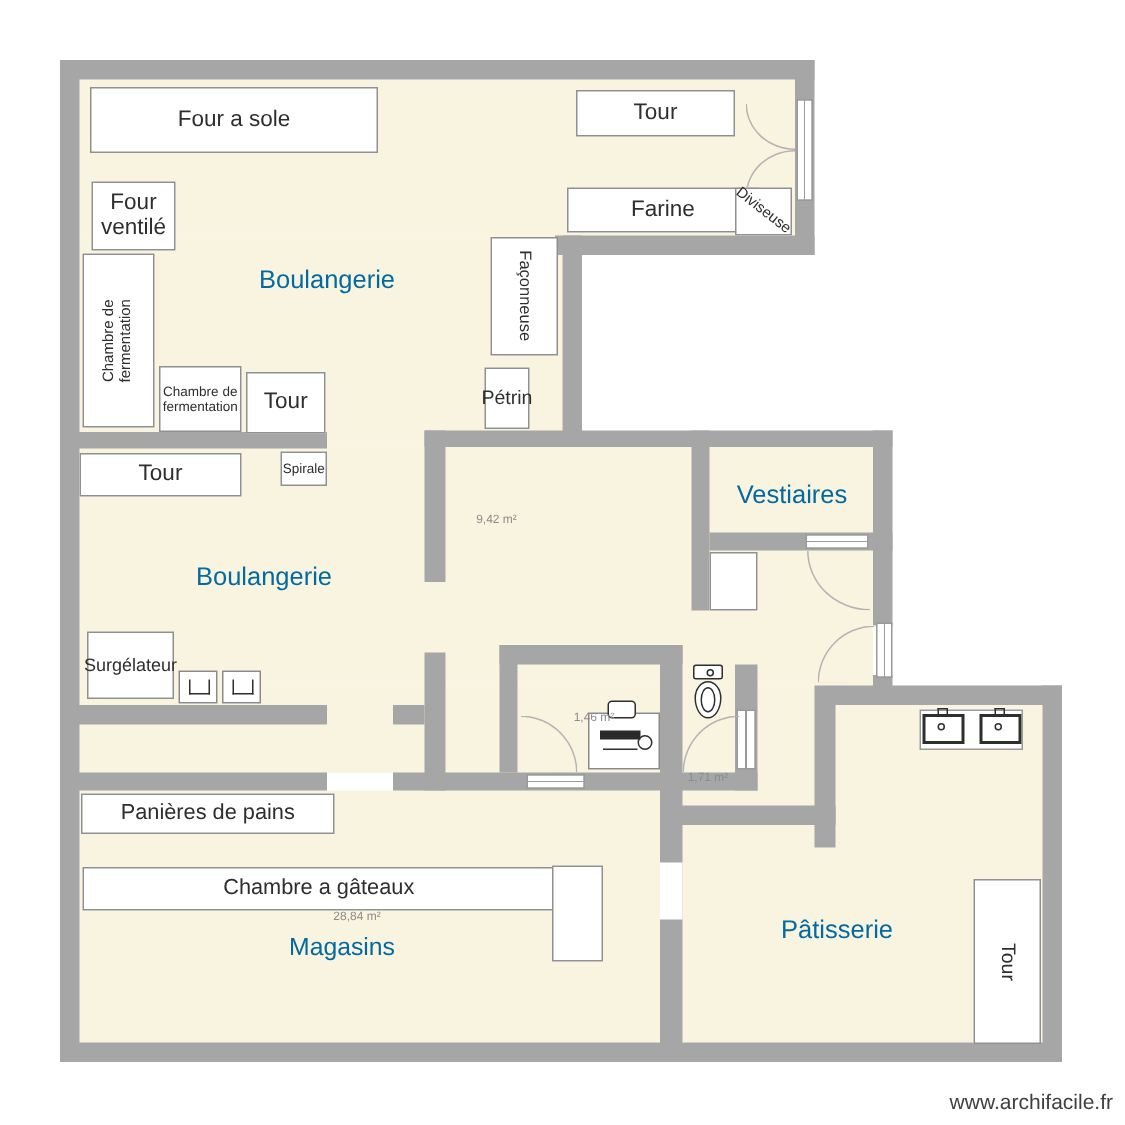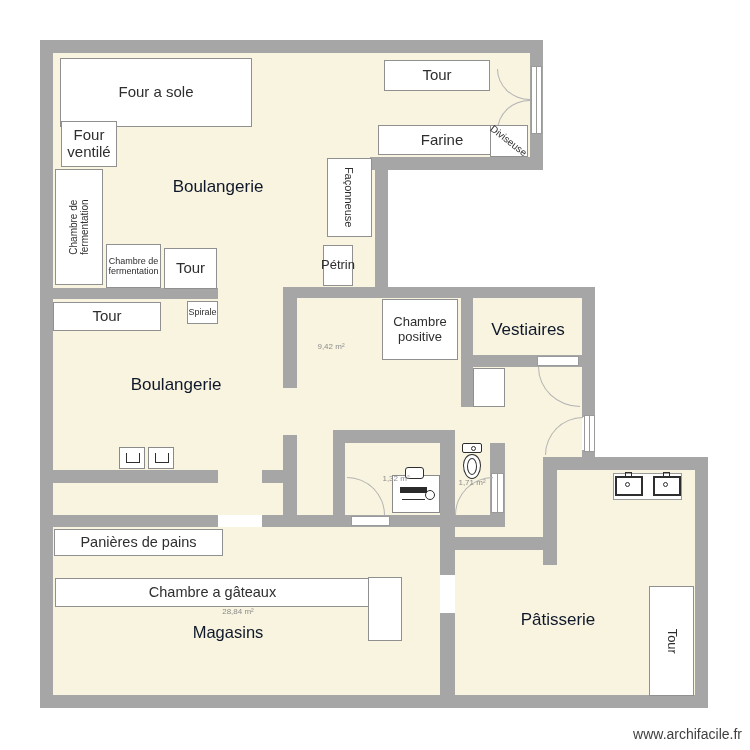--- a/index.html
+++ b/index.html
@@ -16,21 +16,21 @@
   .arc-tl{border-left-width:1.5px;border-top-width:1.5px;border-top-left-radius:100% 100%;}
   .arc-tr{border-top-width:1.5px;border-right-width:1.5px;border-top-right-radius:100% 100%;}
   .box{position:absolute;background:#fff;border:1.5px solid #909090;box-sizing:border-box;
        display:flex;align-items:center;justify-content:center;text-align:center;
        line-height:1.12;color:#2e2e2e;z-index:3;}
   .f15{font-size:15px;} .f14{font-size:14.5px;} .f13{font-size:13px;} .f12{font-size:12px;}
   .f11{font-size:11px;} .f10{font-size:10px;} .f9{font-size:9px;}
   .rot90{transform:rotate(90deg);white-space:nowrap;}
   .rotm90{transform:rotate(-90deg);}
   .rot38{transform:rotate(38deg);white-space:nowrap;}
-  .rlabel{position:absolute;transform:translate(-50%,-50%);font-size:17px;color:#0f172a;
+  .rlabel{position:absolute;transform:translate(-50%,-50%);font-size:17px;color:#0369a1;
           white-space:nowrap;z-index:3;}
   .area{position:absolute;transform:translate(-50%,-50%);font-size:8px;color:#8c8c8c;
         white-space:nowrap;z-index:3;}
   .watermark{position:absolute;right:8px;top:726px;font-size:14px;color:#3f3f3f;z-index:4;}
   
   .icon{position:absolute;z-index:3;box-sizing:border-box;}
   .sinkbox{background:#fff;border:1px solid #9a9a9a;display:flex;align-items:flex-end;
            justify-content:center;gap:10px;padding-bottom:3px;}
   .sink{width:24px;height:16px;border:2px solid #2e2e2e;position:relative;background:#fff;}
   .sink:before{content:'';position:absolute;top:-6px;left:8px;width:5px;height:5px;
@@ -52,21 +52,21 @@
   .desk .kb{position:absolute;left:7px;top:11px;width:27px;height:6px;background:#2a2a2a;}
   .desk .tray{position:absolute;left:9px;top:23px;width:23px;height:0;border-top:1.5px solid #2e2e2e;}
   .desk .swivel{position:absolute;right:4px;top:14px;width:8px;height:8px;border:1.2px solid #2e2e2e;
                 border-radius:50%;}
 </style>
 </head>
 <body>
 
 <div class="plan">
 
-  <div class="box f15" style="left:60px;top:58px;width:192px;height:69px">
+  <div class="box f15" style="left:60px;top:58px;width:192px;height:44px">
       <span>Four a sole</span>
     </div>
   <div class="box f15" style="left:61px;top:121px;width:56px;height:46px">
       <span>Four ventilé</span>
     </div>
   <div class="box" style="left:55px;top:169px;width:48px;height:116px">
       <span class="rotm90 f10" style="width:110px">Chambre de fermentation</span>
     </div>
   <div class="box f9" style="left:106px;top:244px;width:55px;height:44px">
       <span>Chambre de fermentation</span>
@@ -88,22 +88,22 @@
     </div>
   <div class="box" style="left:490px;top:125px;width:38px;height:32px;overflow:visible">
       <span class="rot38 f10">Diviseuse</span>
     </div>
   <div class="box f15" style="left:53px;top:302px;width:108px;height:29px">
       <span>Tour</span>
     </div>
   <div class="box f9" style="left:187px;top:301px;width:31px;height:23px">
       <span>Spirale</span>
     </div>
-  <div class="box f13" style="left:382px;top:299px;width:76px;height:61px">
-      <span>Chambre positive</span>
+  <div class="box f12" style="left:58px;top:421px;width:58px;height:45px">
+      <span>Surgélateur</span>
     </div>
   <div class="box f14" style="left:54px;top:529px;width:169px;height:27px">
       <span>Panières de pains</span>
     </div>
   <div class="box f14" style="left:55px;top:578px;width:315px;height:29px">
       <span>Chambre a gâteaux</span>
     </div>
   <div class="box" style="left:368px;top:577px;width:34px;height:64px"></div>
   <div class="box" style="left:649px;top:586px;width:45px;height:110px">
       <span class="rot90 f13">Tour</span>
@@ -125,22 +125,22 @@
     <span class="swivel"></span>
   </div>
 
   <div class="rlabel" style="left:218px;top:187px">Boulangerie</div>
   <div class="rlabel" style="left:176px;top:385px">Boulangerie</div>
   <div class="rlabel" style="left:528px;top:330px">Vestiaires</div>
   <div class="rlabel" style="left:228px;top:632px;font-size:16.5px">Magasins</div>
   <div class="rlabel" style="left:558px;top:620px">Pâtisserie</div>
 
   <div class="area" style="left:331px;top:346px">9,42 m²</div>
-  <div class="area" style="left:396px;top:478px">1,32 m²</div>
-  <div class="area" style="left:472px;top:482px">1,71 m²</div>
+  <div class="area" style="left:396px;top:478px">1,46 m²</div>
+  <div class="area" style="left:472px;top:518px">1,71 m²</div>
   <div class="area" style="left:238px;top:611px">28,84 m²</div>
 
   <div class="watermark">www.archifacile.fr</div>
 <div class="floor" style="left: 53px; top: 53px; width: 477px; height: 104px;"></div>
     <div class="floor" style="left: 53px; top: 157px; width: 322px; height: 140px;"></div>
     <div class="floor" style="left: 53px; top: 297px; width: 529px; height: 160px;"></div>
     <div class="floor" style="left: 53px; top: 457px; width: 642px; height: 238px;"></div>
     <div class="wall" style="left: 40px; top: 40px; width: 503px; height: 13px;"></div>
     <div class="wall" style="left: 40px; top: 40px; width: 13px; height: 668px;"></div>
     <div class="wall" style="left: 40px; top: 695px; width: 668px; height: 13px;"></div>

